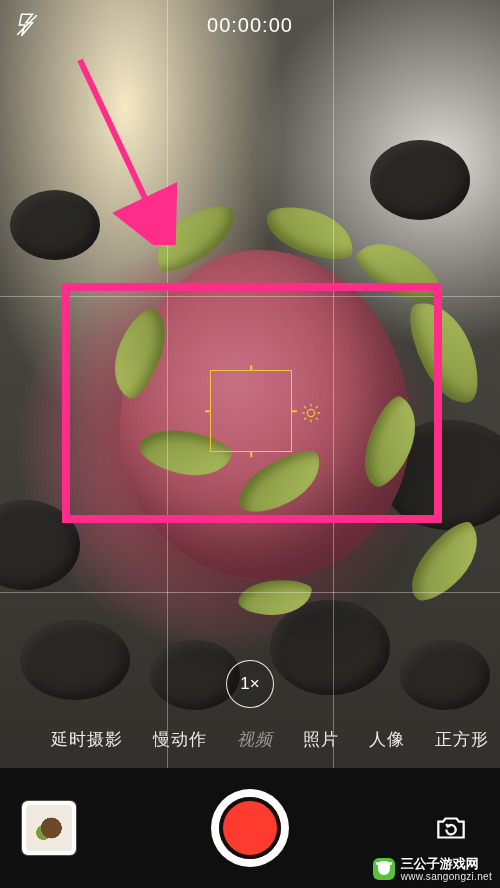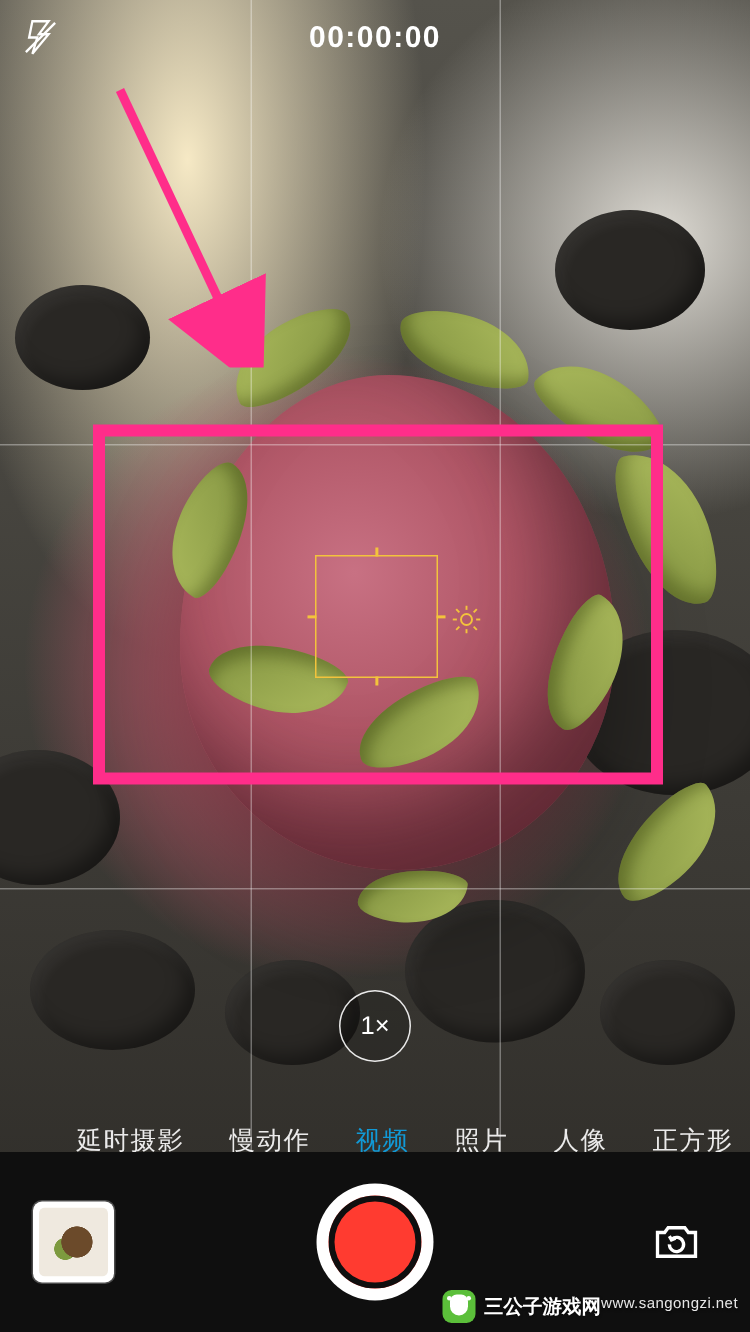--- a/index.html
+++ b/index.html
@@ -52,21 +52,21 @@
     position:absolute; top:0; left:0; right:0; height:50px;
     display:flex; align-items:center; justify-content:center;
     color:#fff;
   }
   .flash-btn {
     position:absolute; left:12px; top:10px; width:30px; height:30px;
     display:flex; align-items:center; justify-content:center;
     color:#fff;
   }
   .flash-btn svg { stroke:#fff; fill:none; }
-  .timer { font-size:20px; letter-spacing:1px; font-weight:700; }
+  .timer { font-size:20px; letter-spacing:1px; font-weight:400; }
   
   .focus-box {
     position:absolute; width:82px; height:82px;
     border:1.5px solid #f3c33c;
     left:210px; top:370px;
   }
   .focus-box .tick { position:absolute; background:#f3c33c; }
   .focus-box .t-top { left:50%; top:-6px; width:1.5px; height:6px; transform:translateX(-50%);}
   .focus-box .t-bot { left:50%; bottom:-6px; width:1.5px; height:6px; transform:translateX(-50%);}
   .focus-box .t-left{ top:50%; left:-6px; height:1.5px; width:6px; transform:translateY(-50%);}
@@ -88,24 +88,23 @@
     border:1.5px solid rgba(255,255,255,0.9);
     color:#fff; display:flex; align-items:center; justify-content:center;
     font-size:17px; background:rgba(0,0,0,0.15);
   }
   
   .modes {
     position:absolute; left:0; right:0; top:728px;
     display:flex; justify-content:center; gap:30px;
     color:#fff; font-size:17px; letter-spacing:1px;
     white-space:nowrap;
-    margin-top:21px;
   }
   .modes span { opacity:0.9; }
-  .modes .active { color:#0ea5e9; }
+  .modes .active { color:#a3a3a3;font-style:italic; }
   
   .bottombar {
     position:absolute; left:0; right:0; bottom:0; height:120px;
     background:#0f0f0f;
     display:flex; align-items:center; justify-content:space-between;
     padding:0 22px;
   }
   .thumb {
     width:54px; height:54px; border-radius:6px; overflow:hidden;
     background:#fff; position:relative;
@@ -146,21 +145,21 @@
   }
   .wm-logo::before{
     content:""; position:absolute; left:5px; top:3px;
     width:12px; height:14px; border-radius:6px 6px 8px 8px;
     background:#fff;
   }
   .wm-logo::after{
     content:""; position:absolute; left:3px; top:4px; width:3px; height:3px; border-radius:50%; background:#fff;
     box-shadow:13px 0 0 #fff;
   }
-  .wm-text { display:flex; flex-direction:row; line-height:1.1; align-items:flex-start;}
+  .wm-text { display:flex; flex-direction:column; line-height:1.1; align-items:flex-start;}
   .wm-text .title{ font-size:13px; font-weight:600;}
   .wm-text .url{ font-size:10px; opacity:0.9; letter-spacing:0.3px;}
 </style>
 </head>
 <body>
 
 <div class="screen">
 
   <div class="viewfinder">
     <div class="pebbles" aria-hidden="true">

